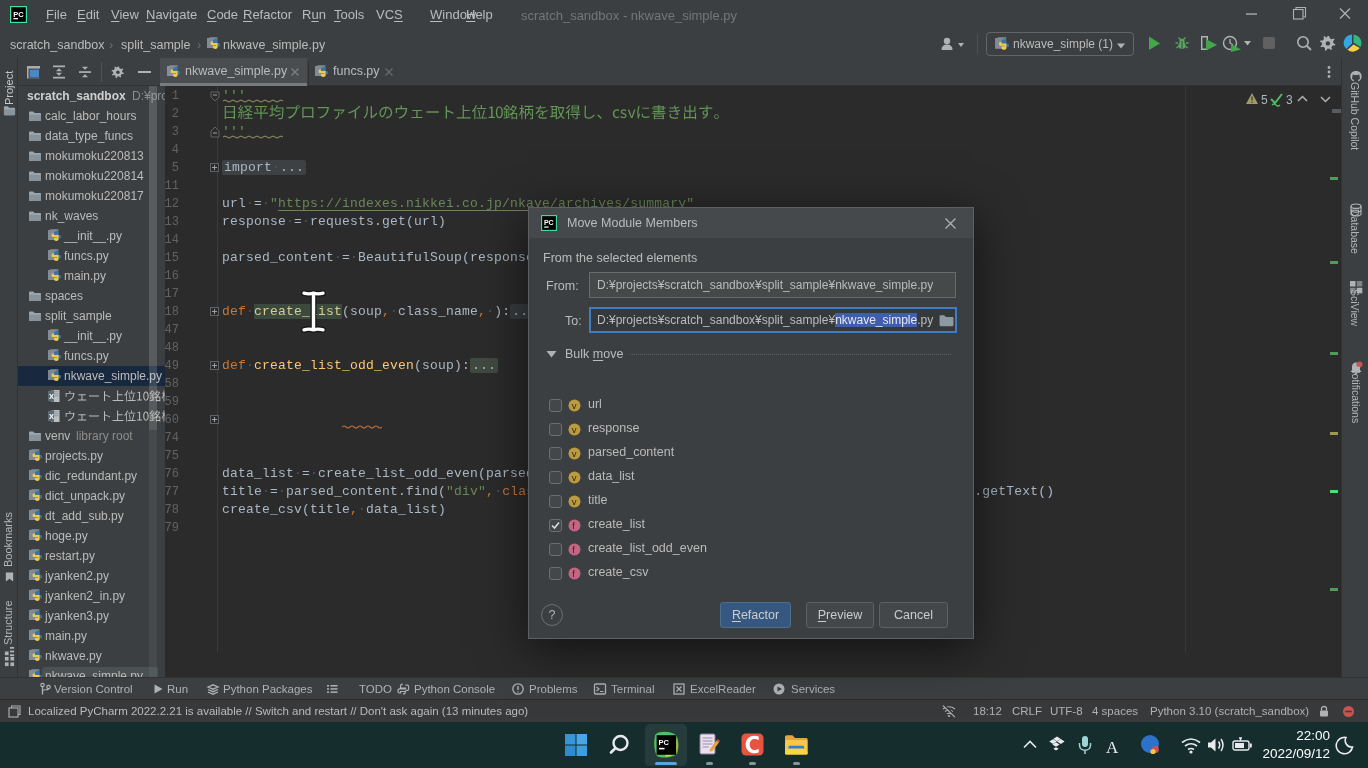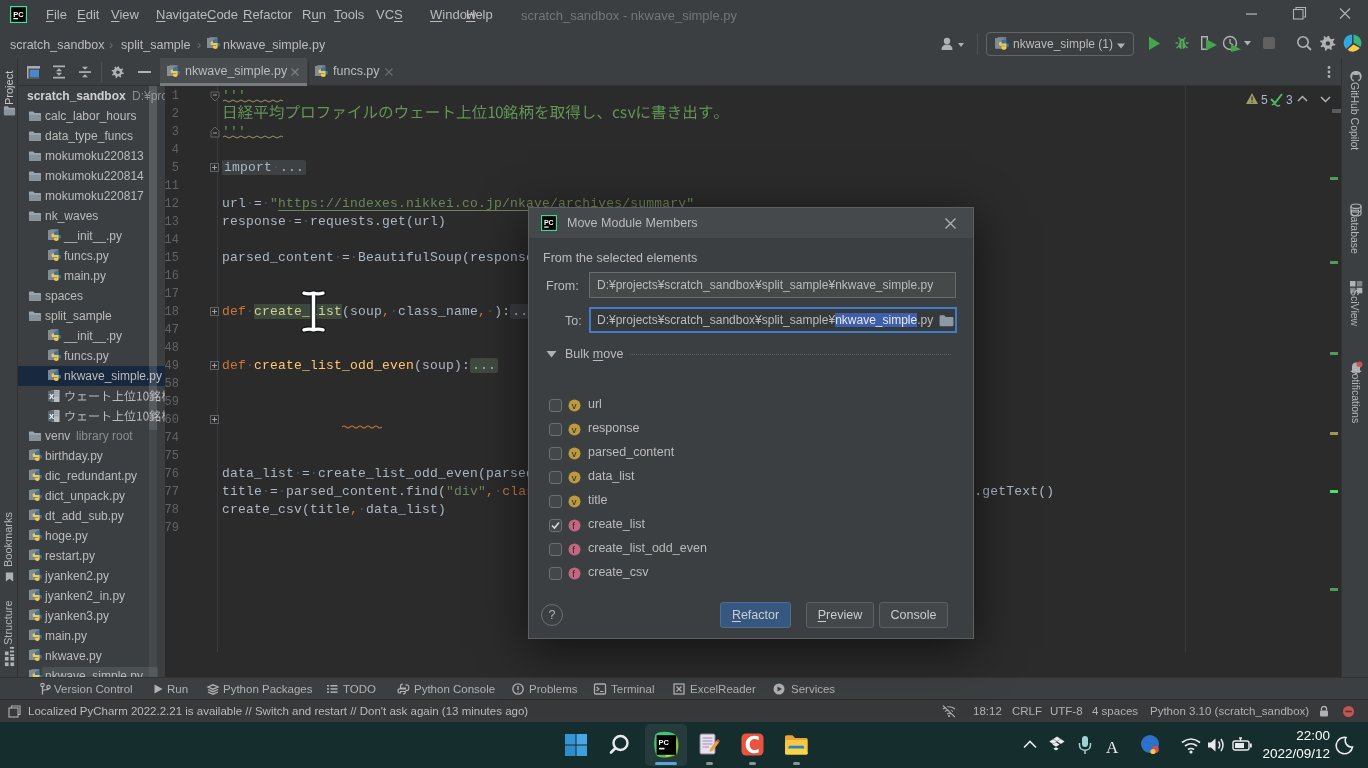--- a/index.html
+++ b/index.html
@@ -69,21 +69,21 @@
 
 <div class="abs" id="menubar">
   <svg class="abs" style="left:10px;top:6px" width="17" height="17">
         <rect x="0.6" y="0.6" width="15.8" height="15.8" fill="#000" stroke="#3DE3A0" stroke-width="1.2"></rect>
         <text x="3.2" y="10.5" font-size="7.5" font-weight="bold" fill="#fff" font-family="Liberation Sans">PC</text>
         <rect x="3.4" y="12" width="4.6" height="1.3" fill="#fff"></rect>
       </svg>
   <span class="m" style="left:46px"><u>F</u>ile</span>
   <span class="m" style="left:77px"><u>E</u>dit</span>
   <span class="m" style="left:111px"><u>V</u>iew</span>
-  <span class="m" style="left:156px"><u>N</u>avigate</span>
+  <span class="m" style="left:146px"><u>N</u>avigate</span>
   <span class="m" style="left:207px"><u>C</u>ode</span>
   <span class="m" style="left:243px"><u>R</u>efactor</span>
   <span class="m" style="left:302px">R<u>u</u>n</span>
   <span class="m" style="left:334px"><u>T</u>ools</span>
   <span class="m" style="left:376px">VC<u>S</u></span>
   <span class="m" style="left:430px"><u>W</u>indow</span>
   <span class="m" style="left:466px"><u>H</u>elp</span>
   <span id="wintitle">scratch_sandbox - nkwave_simple.py</span>
   <svg class="abs" style="left:1243px;top:0" width="125" height="30">
     <rect x="3" y="13.4" width="11" height="1.3" fill="#AFB1B3"></rect>
@@ -338,21 +338,21 @@
         <svg class="abs" style="left:10px;top:3px" width="14" height="14" viewBox="0 0 14 14">
           <use href="#folder"></use>
         </svg>
         <span class="lbl" style="left:27px">venv</span>
         <span class="lbl gray" style="left:58px">library root</span>
       </div>
 <div class="trow" style="top:360px">
         <svg class="abs" style="left:10px;top:3px" width="14" height="14" viewBox="0 0 14 14">
           <use href="#pyfile"></use>
         </svg>
-        <span class="lbl" style="left:27px">birthday.py</span>
+        <span class="lbl" style="left:27px">projects.py</span>
       </div>
 <div class="trow" style="top:380px">
         <svg class="abs" style="left:10px;top:3px" width="14" height="14" viewBox="0 0 14 14">
           <use href="#pyfile"></use>
         </svg>
         <span class="lbl" style="left:27px">dic_redundant.py</span>
       </div>
 <div class="trow" style="top:400px">
         <svg class="abs" style="left:10px;top:3px" width="14" height="14" viewBox="0 0 14 14">
           <use href="#pyfile"></use>
@@ -564,21 +564,21 @@
 <svg class="abs" style="left:325px;top:4px" width="14" height="14" viewBox="0 0 14 14">
         <g fill="#AFB1B3">
           <rect x="2" y="3" width="2" height="1.5"></rect>
           <rect x="5.5" y="3" width="7" height="1.5"></rect>
           <rect x="2" y="6.2" width="2" height="1.5"></rect>
           <rect x="5.5" y="6.2" width="7" height="1.5"></rect>
           <rect x="2" y="9.4" width="2" height="1.5"></rect>
           <rect x="5.5" y="9.4" width="7" height="1.5"></rect>
         </g>
       </svg>
-<span class="sb" style="left:343px">TODO</span>
+<span class="sb" style="left:359px">TODO</span>
 <svg class="abs" style="left:396px;top:4px" width="14" height="14" viewBox="0 0 14 14">
         <path d="M7 2 C4.8 2 4.5 3 4.5 4.5 L4.5 6 L9.5 6 L9.5 6.8 L3.5 6.8 C2.2 6.8 2 8 2 9 C2 10 2.2 11 3.5 11 L4.5 11 L4.5 9.5 L9.5 9.5 C9.5 11 9.2 12 7 12" fill="none" stroke="#AFB1B3" stroke-width="1.2"></path>
         <path d="M9.5 3.2 L12 3.2 C13 3.5 13 8 12 8.3 L9.5 8.3" fill="none" stroke="#AFB1B3" stroke-width="1.2"></path>
       </svg>
 <span class="sb" style="left:414px">Python Console</span>
 <svg class="abs" style="left:511px;top:4px" width="14" height="14" viewBox="0 0 14 14">
         <circle cx="7" cy="7" r="5.2" fill="none" stroke="#AFB1B3" stroke-width="1.3"></circle>
         <path d="M7 4 L7 8 M7 9.6 L7 10.6" stroke="#AFB1B3" stroke-width="1.4"></path>
       </svg>
 <span class="sb" style="left:529px">Problems</span>
@@ -795,14 +795,14 @@
         <rect x="0.5" y="0.5" width="12" height="12" rx="2.5" fill="#43474A" stroke="#6B6F72"></rect>
       </svg>
 <svg class="abs" style="left:39px;top:359px" width="13" height="13">
         <circle cx="6.5" cy="6.5" r="6" fill="#C26683"></circle>
         <text x="4.2" y="9.8" font-size="9.5" fill="#2B2B2B" font-family="Liberation Sans">f</text>
       </svg>
 <span class="abs" style="left:59px;top:357px;font-size:12.5px;color:#BBBBBB">create_csv</span>
   <div class="abs" style="left:12px;top:396px;width:22px;height:22px;border:1px solid #6B6F72;border-radius:50%;text-align:center;line-height:21px;color:#AFB1B3">?</div>
   <div class="abs" style="left:191px;top:394px;width:71px;height:26px;background:#365880;border:1px solid #4C708C;border-radius:3px;text-align:center;line-height:24px;color:#CCCCCC"><u style="text-underline-offset:2px">R</u>efactor</div>
   <div class="abs" style="left:277px;top:394px;width:68px;height:26px;background:#43474A;border:1px solid #5E6062;border-radius:3px;text-align:center;line-height:24px;color:#CCCCCC"><u style="text-underline-offset:2px">P</u>review</div>
-  <div class="abs" style="left:350px;top:394px;width:69px;height:26px;background:#43474A;border:1px solid #5E6062;border-radius:3px;text-align:center;line-height:24px;color:#CCCCCC">Console</div>
+  <div class="abs" style="left:350px;top:394px;width:69px;height:26px;background:#43474A;border:1px solid #5E6062;border-radius:3px;text-align:center;line-height:24px;color:#CCCCCC">Cancel</div>
 </div>
 </div>
 </body></html>

